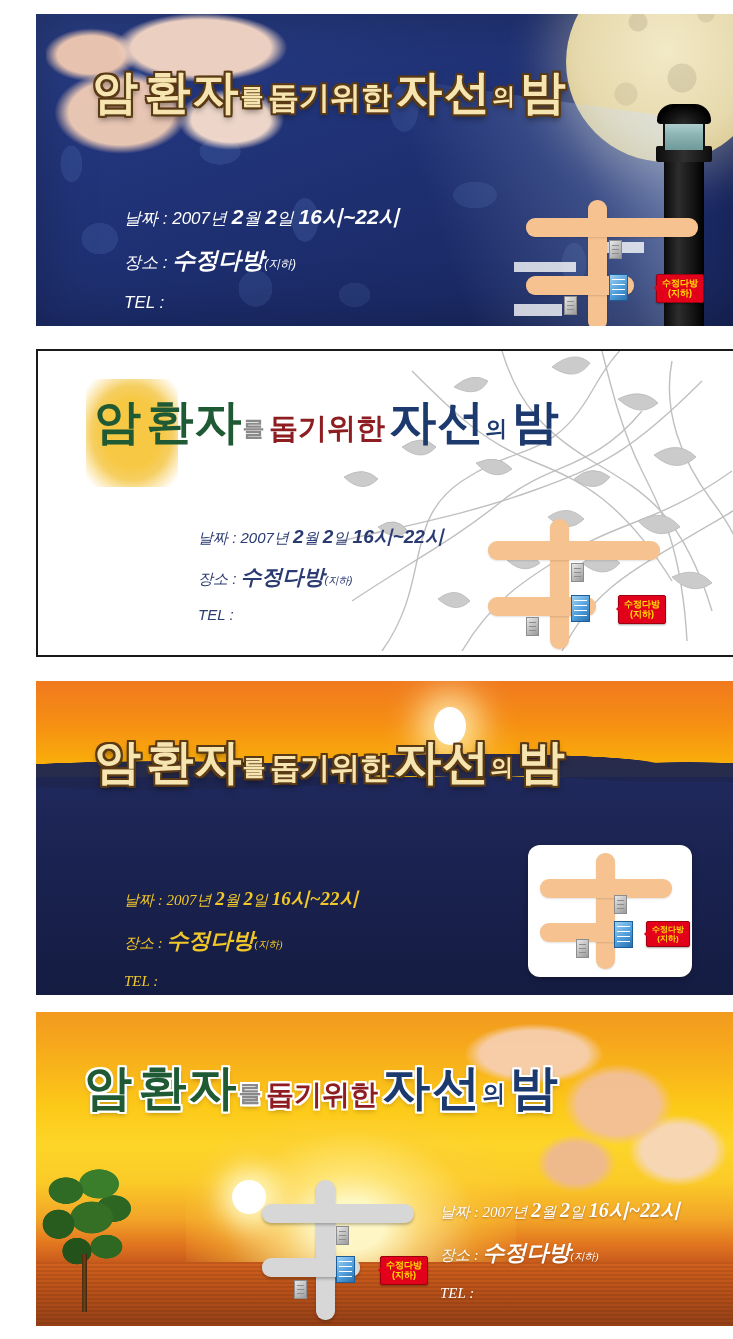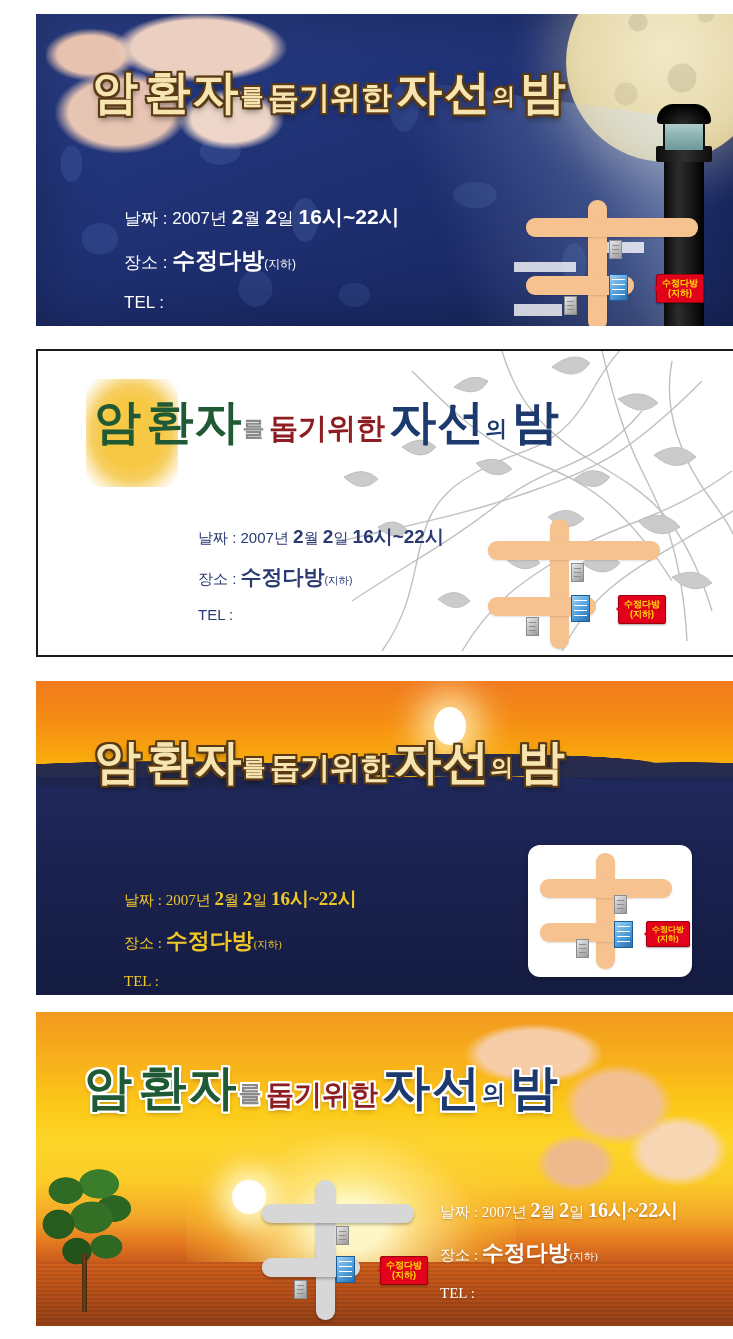--- a/index.html
+++ b/index.html
@@ -110,21 +110,21 @@
       -2px 0 #5a3a14, 2px 0 #5a3a14, 0 -2px #5a3a14, 0 2px #5a3a14,
       -2px -2px #5a3a14, 2px -2px #5a3a14, -2px 2px #5a3a14, 2px 2px #5a3a14,
       0 4px 6px rgba(0,0,0,.5);
   }
   #banner1 .t-main { font-size: 46px; letter-spacing: 2px; }
   #banner1 .t-sm  { font-size: 31px; }
   #banner1 .t-xs  { font-size: 23px; vertical-align: 4px; }
 
   
   .info { position: absolute; white-space: nowrap; }
-  .info .row { display: block; white-space: nowrap; }
+  .info .row { display: block; white-space: nowrap; font-style: italic; }
   .lbl  { font-weight: normal; }
   .val  { font-weight: bold; }
   .sub  { font-size: .70em; }
 
   #banner1 .info { left: 88px; top: 192px; color: #ffffff; font-size: 17px; line-height: 1; }
   #banner1 .info .row { margin-bottom: 22px; }
   #banner1 .info .val { font-size: 21px; }
   #banner1 .info .place .val { font-size: 23px; }
 
   

